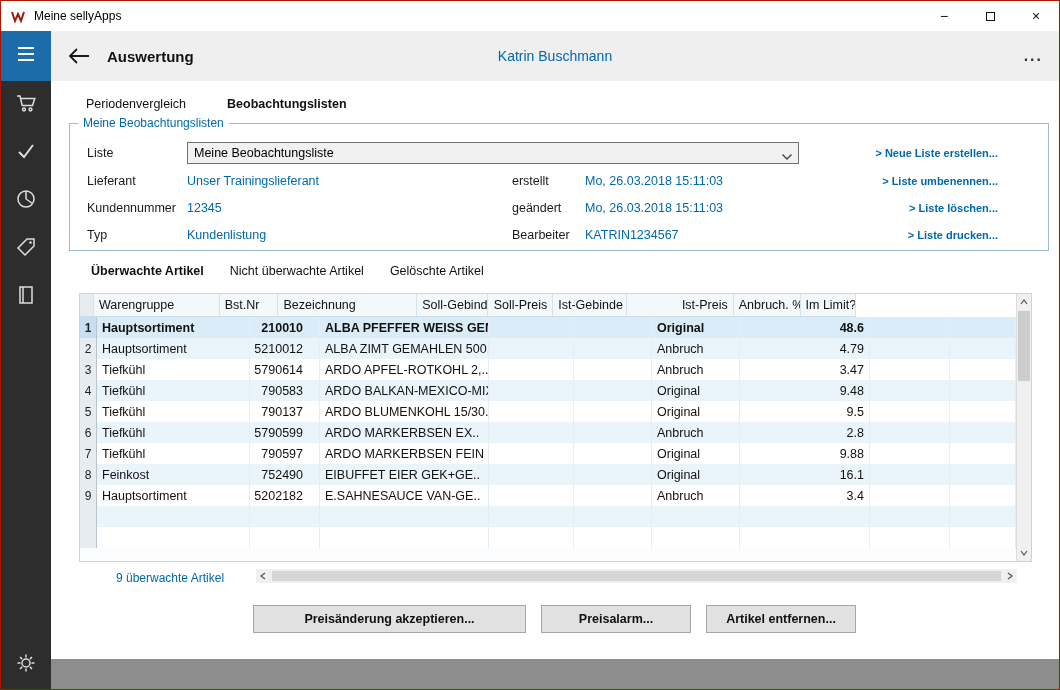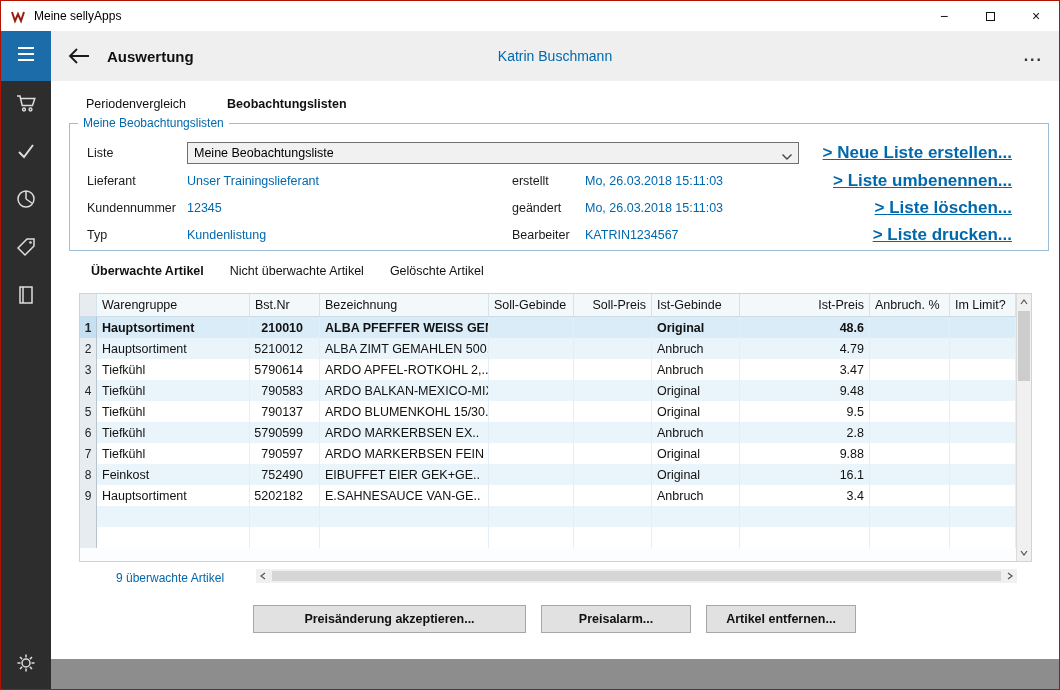--- a/index.html
+++ b/index.html
@@ -42,32 +42,32 @@
 
   
   .groupbox{position:absolute;left:18px;top:42px;width:980px;height:128px;border:1px solid #9dbdd4;}
   .groupbox-legend{position:absolute;top:-8px;left:8px;background:#fff;padding:0 5px;color:var(--blue);font-size:12px;}
   .gb-row{position:absolute;left:17px;right:14px;height:22px;display:flex;align-items:center;font-size:12.5px;color:#1a1a1a;}
   .gb-row.r0{top:18px}.gb-row.r1{top:46px}.gb-row.r2{top:73px}.gb-row.r3{top:100px}
   .gb-label{width:100px;}
   .gb-value{color:var(--blue);}
   .gb-value.w{width:325px;}
   .gb-label2{width:73px;}
-  .gb-link{margin-left:auto;margin-right:22px;color:var(--blue);font-weight:bold;font-size:17px;text-decoration:underline;cursor:pointer;white-space:nowrap;}
+  .gb-link{margin-left:auto;margin-right:36px;color:var(--blue);font-weight:bold;font-size:11px;cursor:pointer;white-space:nowrap;}
   .combo{width:612px;height:22px;border:1px solid #707070;background:#f1f1f1;display:flex;align-items:center;position:relative;font-size:12.5px;}
   .combo-text{padding-left:6px;color:#000;white-space:nowrap;overflow:hidden;}
   .combo-arrow{position:absolute;right:5px;top:7px;}
 
   
   .article-tabs{position:absolute;left:40px;top:183px;display:flex;gap:26px;font-size:12.5px;color:#111;}
   .article-tab.active{font-weight:bold;}
 
   
   .dtable{position:absolute;left:28px;top:212px;width:953px;height:269px;border:1px solid #c5d6e2;background:#fff;overflow:hidden;}
-  .thead{display:flex;height:23px;background:#f3f8fb;border-bottom:1px solid #c9dce8;width:936px;}
+  .thead{display:flex;height:23px;background:#f3f8fb;border-bottom:1px solid #c9dce8;width:776px;}
   .cell{display:flex;align-items:center;padding:0 5px;font-size:12.5px;white-space:nowrap;overflow:hidden;border-right:1px solid #e3eef6;color:#111;}
   .thead .cell{border-right:1px solid #d4e4ee;background:#f3f8fb;}
   .c0{width:17px;}.c1{width:153px;}.c2{width:70px;}.c3{width:169px;}.c4{width:85px;}
   .c5{width:78px;}.c6{width:88px;}.c7{width:130px;}.c8{width:80px;}.c9{width:66px;}
   .c-num{background:#e7ecf0;border-right:1px solid #b9c4cc;justify-content:center;padding:0;font-size:12px;color:#222;}
   .thead .c-num{background:#e7ecf0;}
   .trow{display:flex;height:21px;background:#fff;}
   .trow.stripe{background:var(--stripe);}
   .trow.selected{background:#d9ecf8;font-weight:bold;}
   .trow.selected .c-num{background:#c7e0f1;font-weight:bold;}

